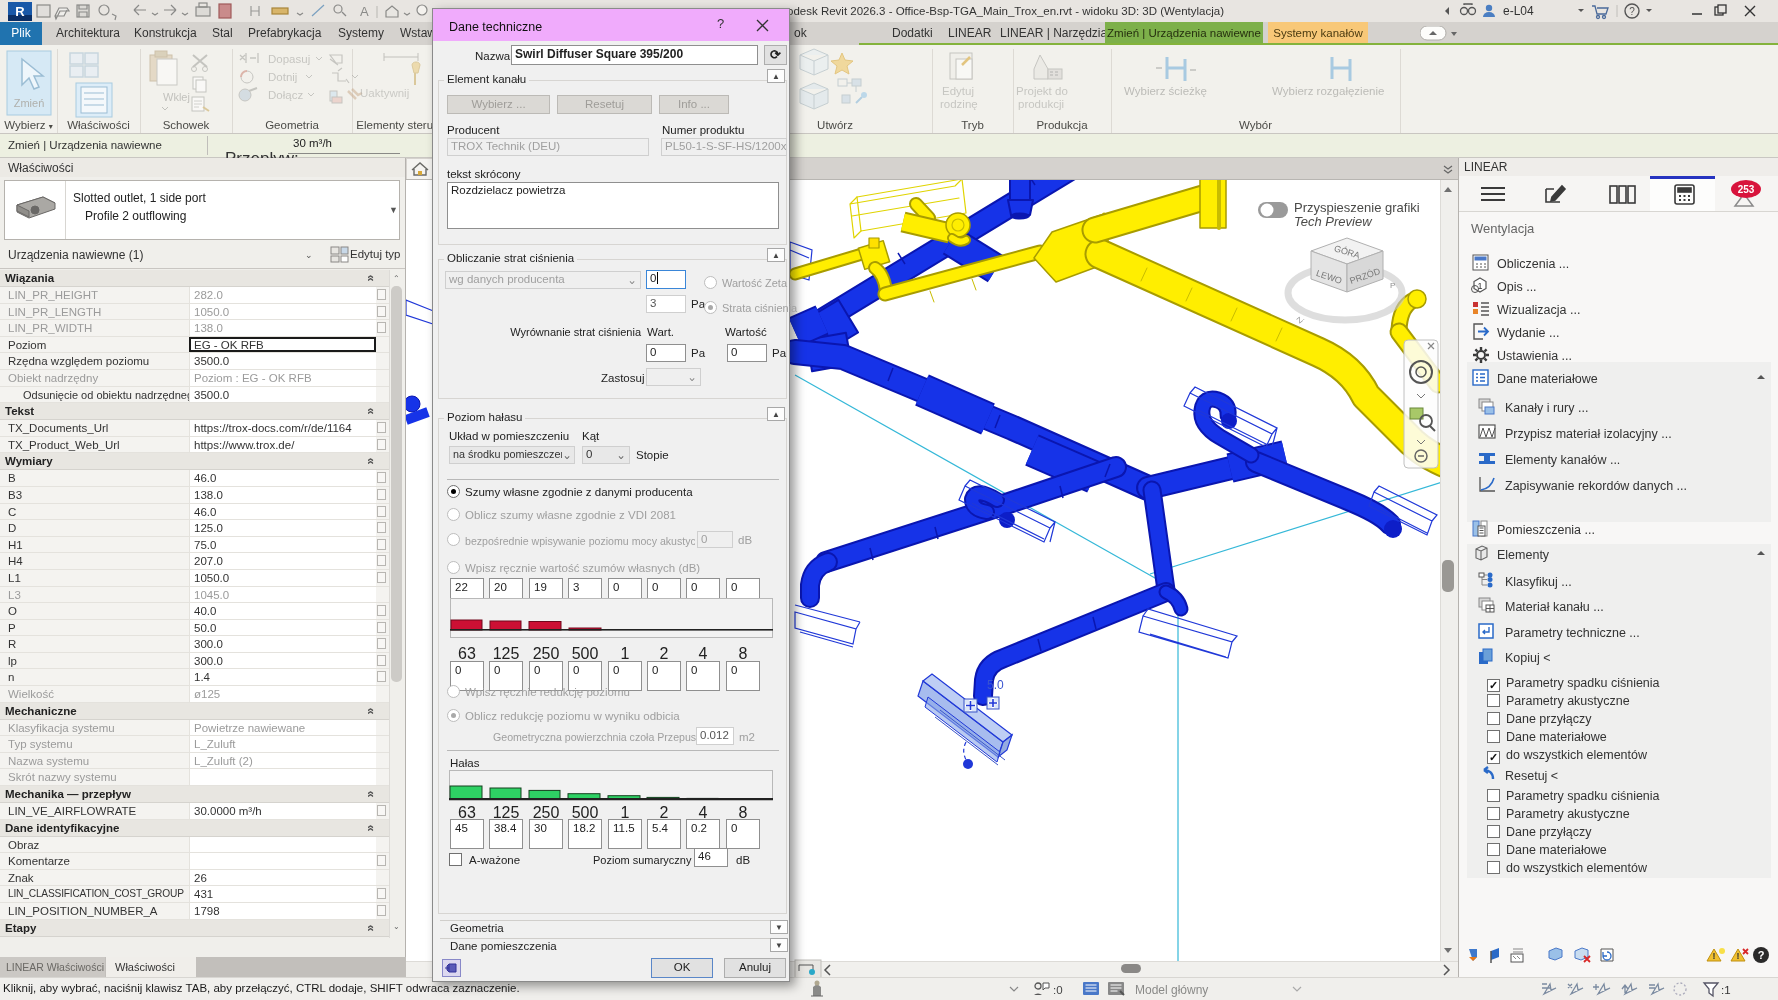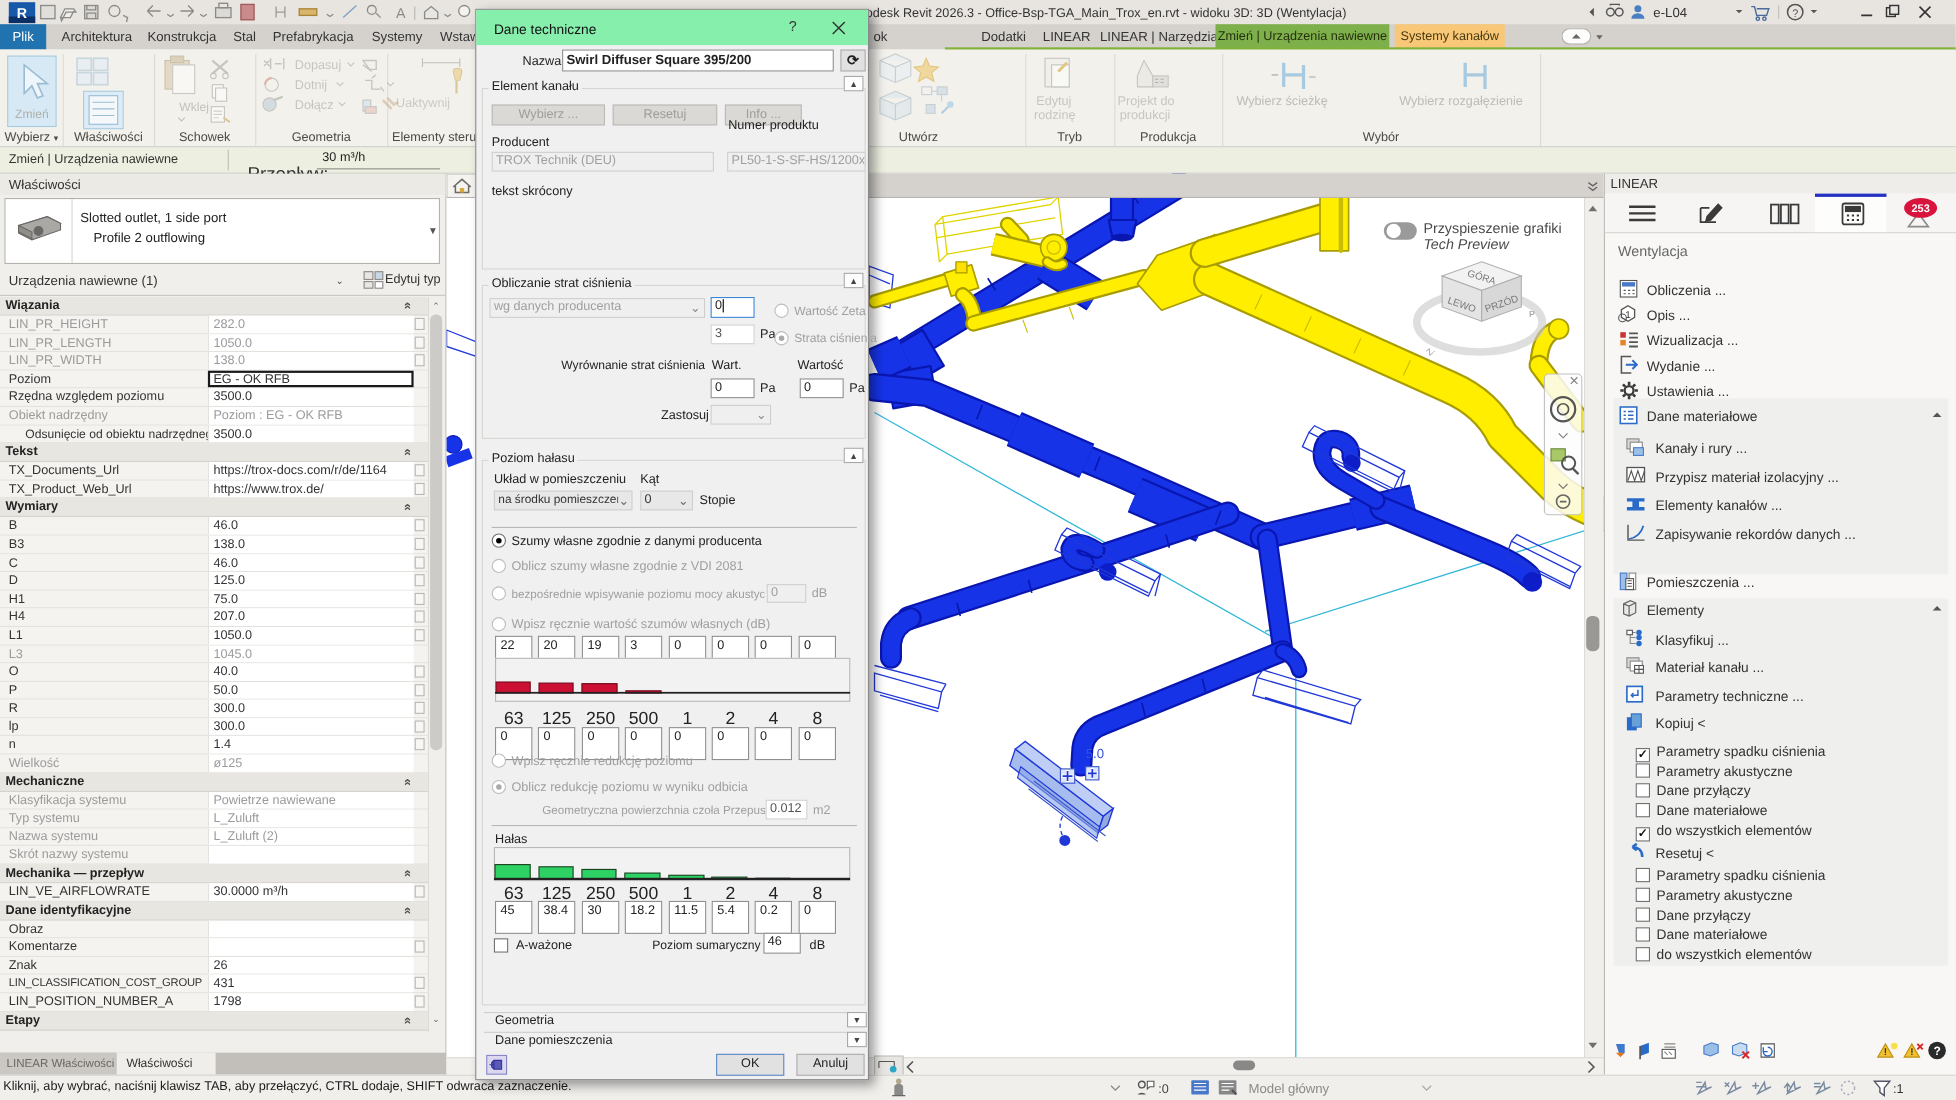--- a/index.html
+++ b/index.html
@@ -933,42 +933,43 @@
           <circle cx="7" cy="7" r="6"></circle>
         </g>
   </g>
   <g transform="translate(898,4)">
         <path d="M1 1 h14 l-5 6 v7 l-4 -3 v-4 z" fill="#fff" stroke="#556" stroke-width="1.3"></path>
       </g>
   <text x="916" y="16" font-size="11.5" fill="#333">:1</text>
  </svg>
 </div>
 <div class="abs" id="dialog">
- <div class="abs" style="left:0;top:0;width:356px;height:32px;background:#86efac;">
+ <div class="abs" style="left:0;top:0;width:356px;height:32px;background:#f0abfc;">
   <div class="abs" style="left:16px;top:11px;font-size:12.5px;color:#111;">Dane techniczne</div>
   <div class="abs" style="left:284px;top:7px;font-size:13px;color:#333;">?</div>
   <svg class="abs" style="left:323px;top:10px" width="14" height="14">
         <path d="M1 1 l11 11 M12 1 L1 12" stroke="#333" stroke-width="1.3"></path>
       </svg>
  </div>
  <div class="lbl" style="left:42px;top:41px;">Nazwa</div>
  <div class="fld" style="left:78px;top:36px;width:247px;height:20px;font-weight:bold;font-size:12px;">Swirl Diffuser Square 395/200</div>
  <div class="dlgbtn" style="left:331px;top:36px;width:23px;height:20px;font-weight:bold;font-size:13px;padding-top:1px;">⟳</div>
 
  <div class="grp" style="left:5px;top:71px;width:349px;height:165px;border-top:1px solid #d7d5d2;"></div>
  <div class="gtit" style="left:11px;top:64px;">Element kanału</div>
  <div class="collbtn" style="left:334px;top:60px;">▲</div>
  <div class="dlgbtnd" style="left:14px;top:86px;width:103px;height:19px;padding-top:2px;">Wybierz ...</div>
  <div class="dlgbtnd" style="left:124px;top:86px;width:95px;height:19px;padding-top:2px;">Resetuj</div>
  <div class="dlgbtnd" style="left:226px;top:86px;width:70px;height:19px;padding-top:2px;">Info ...</div>
  <div class="lbl" style="left:14px;top:115px;">Producent</div>
- <div class="lbl" style="left:229px;top:99px;">Numer produktu</div>
+ <div class="lbl" style="left:229px;top:115px;">Numer produktu</div>
  <div class="fldd" style="left:14px;top:129px;width:202px;height:18px;">TROX Technik (DEU)</div>
  <div class="fldd" style="left:228px;top:129px;width:126px;height:18px;overflow:hidden;white-space:nowrap;">PL50-1-S-SF-HS/1200x12</div>
  <div class="lbl" style="left:14px;top:159px;">tekst skrócony</div>
+ <div class="fld" style="left:14px;top:173px;width:332px;height:47px;">Rozdzielacz powietrza</div>
 
  <div class="grp" style="left:5px;top:250px;width:349px;height:140px;border-top:1px solid #d7d5d2;"></div>
  <div class="gtit" style="left:11px;top:243px;">Obliczanie strat ciśnienia</div>
  <div class="collbtn" style="left:334px;top:239px;">▲</div>
  <div class="fldd" style="left:12px;top:262px;width:196px;height:18px;">wg danych producenta<span style="float:right;color:#888;">⌄</span></div>
  <div class="fld" style="left:213px;top:261px;width:40px;height:19px;border:1px solid #3a86d8;">0<span style="border-left:1px solid #000;margin-left:1px;"></span></div>
  <div class="radio dis" style="left:271px;top:267px;"></div>
  <div class="lbld" style="left:289px;top:268px;font-size:11px;">Wartość Zeta</div>
  <div class="fldd" style="left:213px;top:286px;width:40px;height:18px;background:#fff;color:#555;">3</div>
  <div class="lbl" style="left:258px;top:289px;">Pa</div>

